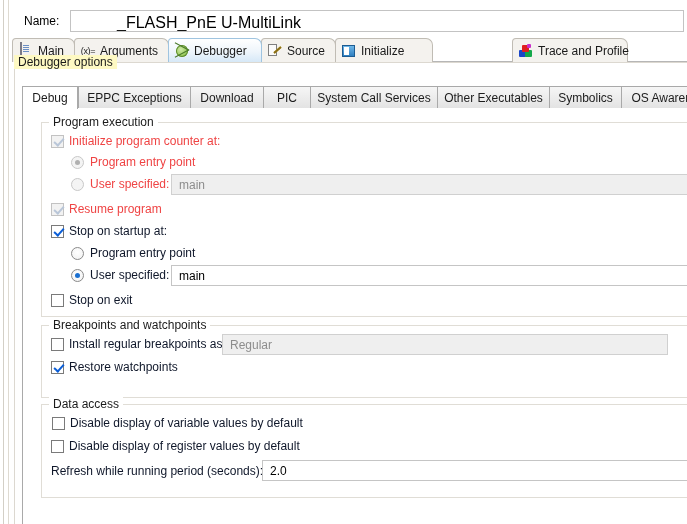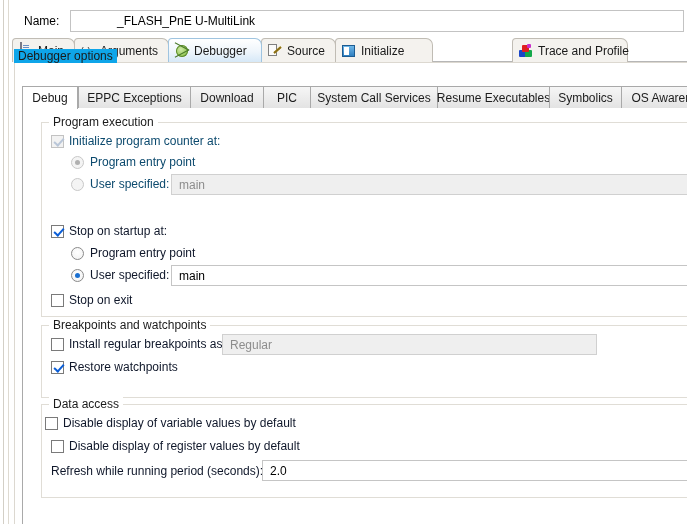--- a/index.html
+++ b/index.html
@@ -57,21 +57,21 @@
     left: 58px; top: 0;
     width: 614px; height: 22px;
     background: #ffffff;
     border: 1px solid #c3c3c3;
     box-sizing: border-box;
     overflow: hidden;
   }
   #name-input-text {
     position: absolute;
     left: 46px; top: 3px;
-    font-size: 12px;
+    font-size: 16px;
     color: #000000;
     white-space: nowrap;
   }
 
   
   #outer-tabs {
     position: absolute;
     left: 12px; top: 38px;
     width: 675px; height: 24px;
   }
@@ -225,22 +225,22 @@
   #dbg-group {
     position: absolute;
     left: 14px; top: 62px;
     width: 673px; height: 462px;
     border: 1px solid #dcd8d0;
     border-right: none; border-bottom: none;
     box-sizing: border-box;
   }
   #dbg-group-title {
     position: absolute;
-    left: 14px; top: 56px;
-    background: #0ea5e9;
+    left: 14px; top: 62px;
+    background: #fef9c3;
     padding: 0 4px;
     transform: translateY(-7px);
     font-size: 12px;
     color: #1a1a1a;
     white-space: nowrap;
   }
 
   
   #inner-tabs {
     position: absolute;
@@ -309,21 +309,21 @@
     position: absolute;
     display: flex;
     align-items: center;
     white-space: nowrap;
   }
   .row .txt {
     font-size: 12px;
     color: #0f172a;
     line-height: 14px;
   }
-  .row.dis .txt { color: #0c4a6e; }
+  .row.dis .txt { color: #ef4444; }
 
   
   .cb {
     width: 13px; height: 13px;
     flex: 0 0 auto;
     margin-right: 5px;
     position: relative;
     box-sizing: border-box;
     border: 1px solid #7a7a7a;
     background: #ffffff;
@@ -450,21 +450,21 @@
   <div id="dbg-group"></div>
   <div id="dbg-group-title">Debugger options</div>
 
   <div id="inner-tabs">
     <div id="inner-tabs-baseline"></div>
     <div class="itab sel" style="left:0px;   width:56px;">Debug</div>
     <div class="itab" style="left:56px;  width:113px;">EPPC Exceptions</div>
     <div class="itab" style="left:168px; width:74px;">Download</div>
     <div class="itab" style="left:241px; width:48px;text-align:right;">PIC</div>
     <div class="itab" style="left:288px; width:128px;">System Call Services</div>
-    <div class="itab" style="left:415px; width:113px;">Resume Executables</div>
+    <div class="itab" style="left:415px; width:113px;">Other Executables</div>
     <div class="itab" style="left:527px; width:73px;">Symbolics</div>
     <div class="itab" style="left:599px; width:100px;">OS Awareness</div>
   </div>
 
   <div id="pane">
 
     <div class="grp" style="left:18px; top:14px; width:647px; height:195px;"></div>
     <div class="grp-title" style="left:26px; top:14px;">Program execution</div>
 
     <div class="row dis" style="left:28px; top:26px;">
@@ -476,20 +476,24 @@
       <span class="rb on dis"></span>
       <span class="txt">Program entry point</span>
     </div>
 
     <div class="row dis" style="left:48px; top:69px;">
       <span class="rb dis"></span>
       <span class="txt">User specified:</span>
     </div>
     <div class="tfield dis" style="left:148px; top:66px; width:517px;">main</div>
 
+    <div class="row dis" style="left:28px; top:94px;">
+      <span class="cb on dis"></span>
+      <span class="txt">Resume program</span>
+    </div>
 
     <div class="row" style="left:28px; top:116px;">
       <span class="cb on"></span>
       <span class="txt">Stop on startup at:</span>
     </div>
 
     <div class="row" style="left:48px; top:138px;">
       <span class="rb"></span>
       <span class="txt">Program entry point</span>
     </div>
@@ -505,31 +509,31 @@
       <span class="txt">Stop on exit</span>
     </div>
 
     <div class="grp" style="left:18px; top:217px; width:647px; height:73px;"></div>
     <div class="grp-title" style="left:26px; top:217px;">Breakpoints and watchpoints</div>
 
     <div class="row" style="left:28px; top:229px;">
       <span class="cb"></span>
       <span class="txt">Install regular breakpoints as</span>
     </div>
-    <div class="tfield dis" style="left:199px; top:226px; width:375px;">Regular</div>
+    <div class="tfield dis" style="left:199px; top:226px; width:446px;">Regular</div>
 
     <div class="row" style="left:28px; top:252px;">
       <span class="cb on"></span>
       <span class="txt">Restore watchpoints</span>
     </div>
 
     <div class="grp" style="left:18px; top:296px; width:647px; height:94px;"></div>
     <div class="grp-title" style="left:26px; top:296px;">Data access</div>
 
-    <div class="row" style="left:22px; top:308px;">
+    <div class="row" style="left:29px; top:308px;">
       <span class="cb"></span>
       <span class="txt">Disable display of variable values by default</span>
     </div>
 
     <div class="row" style="left:28px; top:331px;">
       <span class="cb"></span>
       <span class="txt">Disable display of register values by default</span>
     </div>
 
     <div class="row" style="left:28px; top:356px;">

